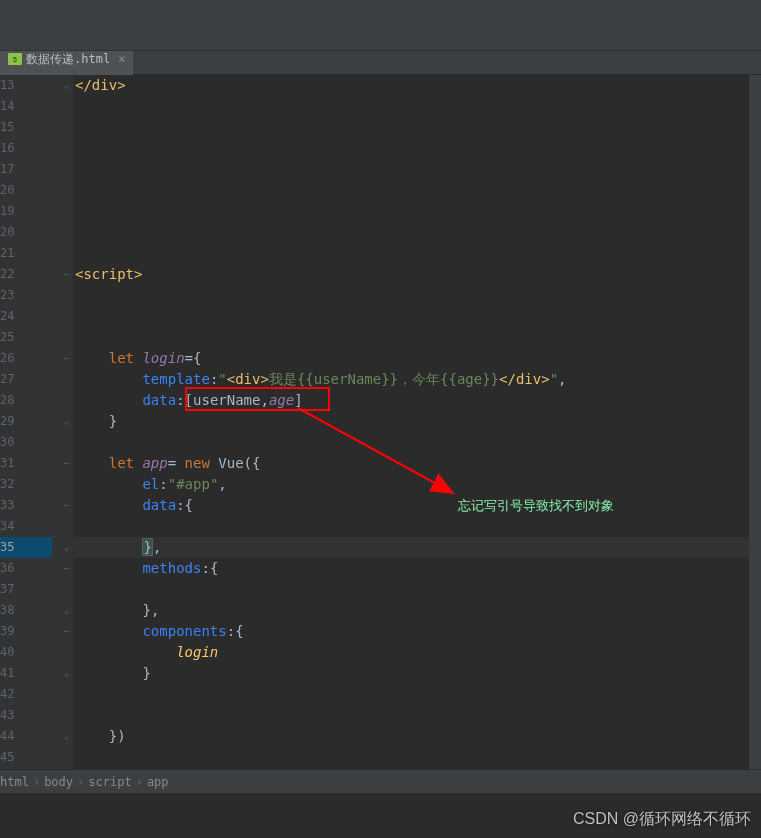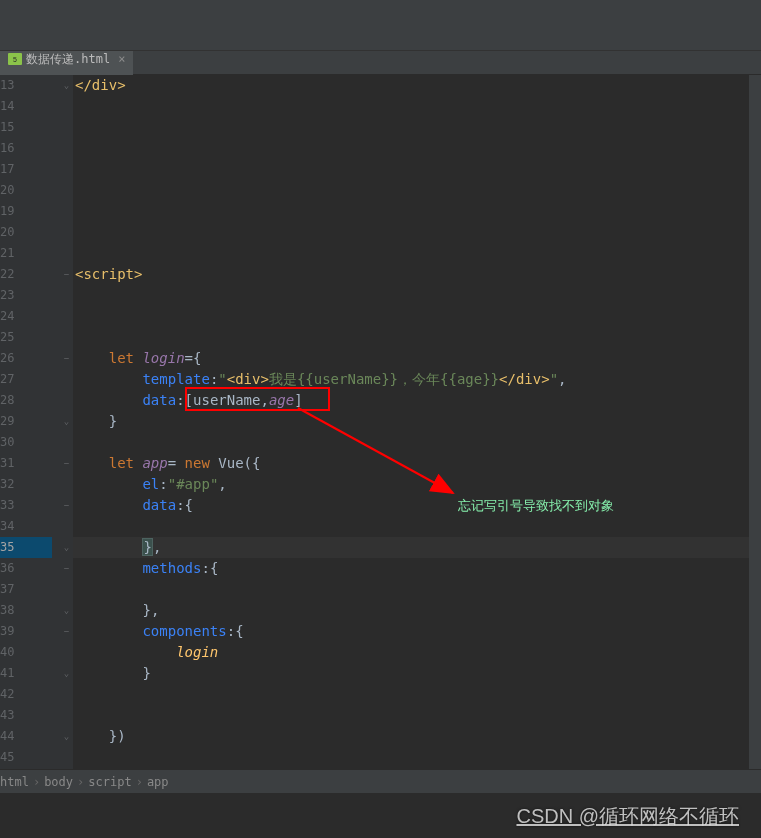--- a/index.html
+++ b/index.html
@@ -124,26 +124,25 @@
   color: #888888;
   gap: 4px;
   border-top: 1px solid #2b2b2b;
 }
 .bc-sep {
   color: #666;
 }
 .watermark {
   position: absolute;
   bottom: 8px;
-  right: 22px;
+  right: 10px;
   color: rgba(220,220,220,0.85);
-  font-size: 20px;
+  font-size: 16px;
   font-family: sans-serif;
   text-shadow: 0 0 3px rgba(0,0,0,0.6);
-  text-decoration: underline;
 }
 .brace-hl {
   background: #3b514d;
   border: 1px solid #4d6360;
 }
 svg.arrow {
   position: absolute;
   pointer-events: none;
 }
 .scrollbar-track {

